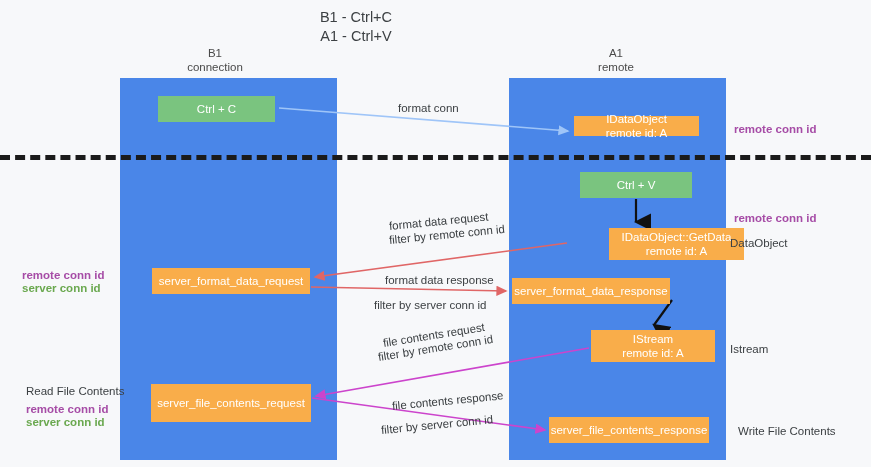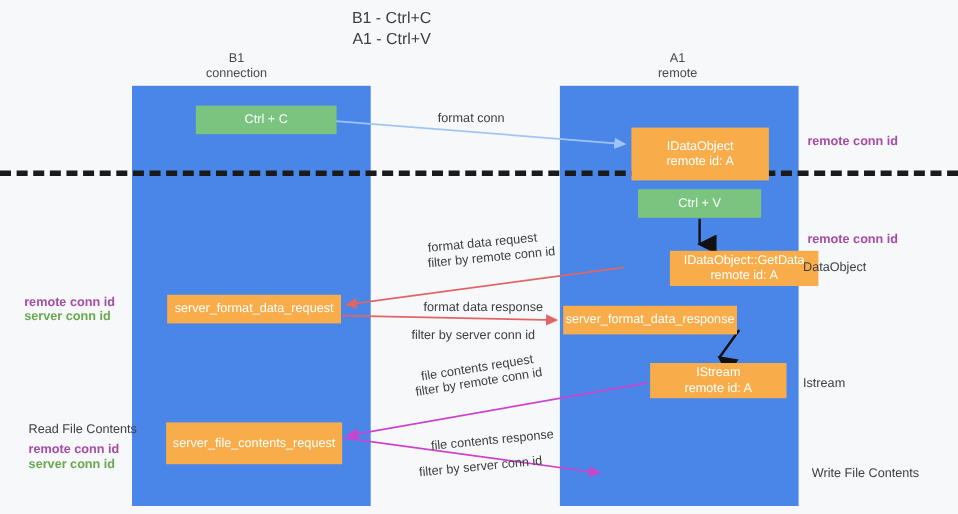--- a/index.html
+++ b/index.html
@@ -42,22 +42,22 @@
   
   .node{
     box-sizing:border-box;
     display:flex;flex-direction:column;align-items:center;justify-content:center;
     color:#ffffff;font-size:11.5px;line-height:14px;text-align:center;
     padding:2px 4px;
   }
   .green{background:#7ac47f;}
   .orange{background:#f9ad4a;}
 
-  #n-ctrlc{left:158px;top:96px;width:128px;height:26px;margin-left:20px;}
-  #n-idataobject{left:574px;top:116px;width:125px;height:48px;}
+  #n-ctrlc{left:158px;top:96px;width:117px;height:26px;}
+  #n-idataobject{left:574px;top:116px;width:125px;height:20px;}
   #n-ctrlv{left:580px;top:172px;width:112px;height:26px;}
   #n-getdata{left:569px;top:228px;width:135px;height:32px;margin-left:40px;}
   #n-sfdreq{left:152px;top:268px;width:158px;height:26px;}
   #n-sfdres{left:512px;top:278px;width:158px;height:26px;}
   #n-istream{left:591px;top:330px;width:124px;height:32px;}
   #n-sfcreq{left:151px;top:384px;width:160px;height:38px;}
   #n-sfcres{left:549px;top:417px;width:160px;height:26px;}
 
   
   .lbl{font-size:11.5px;line-height:14px;color:#3c4043;white-space:nowrap;}
@@ -174,20 +174,23 @@
 
   <div class="abs node orange" id="n-istream">
     <span>IStream</span>
     <span>remote id: A</span>
   </div>
 
   <div class="abs node orange" id="n-sfcreq">
     <span>server_file_contents_request</span>
   </div>
 
+  <div class="abs node orange" id="n-sfcres">
+    <span>server_file_contents_response</span>
+  </div>
 
   <div class="abs lbl" id="t-formatlist">format conn</div>
 
   <div class="abs lbl rot-sm" id="t-fdreq">format data request</div>
   <div class="abs lbl rot-sm" id="t-fdreq2">
     <span>filter by </span><span class="purple">remote conn id</span>
   </div>
 
   <div class="abs lbl" id="t-fdres">format data response</div>
   <div class="abs lbl" id="t-fdres2">

